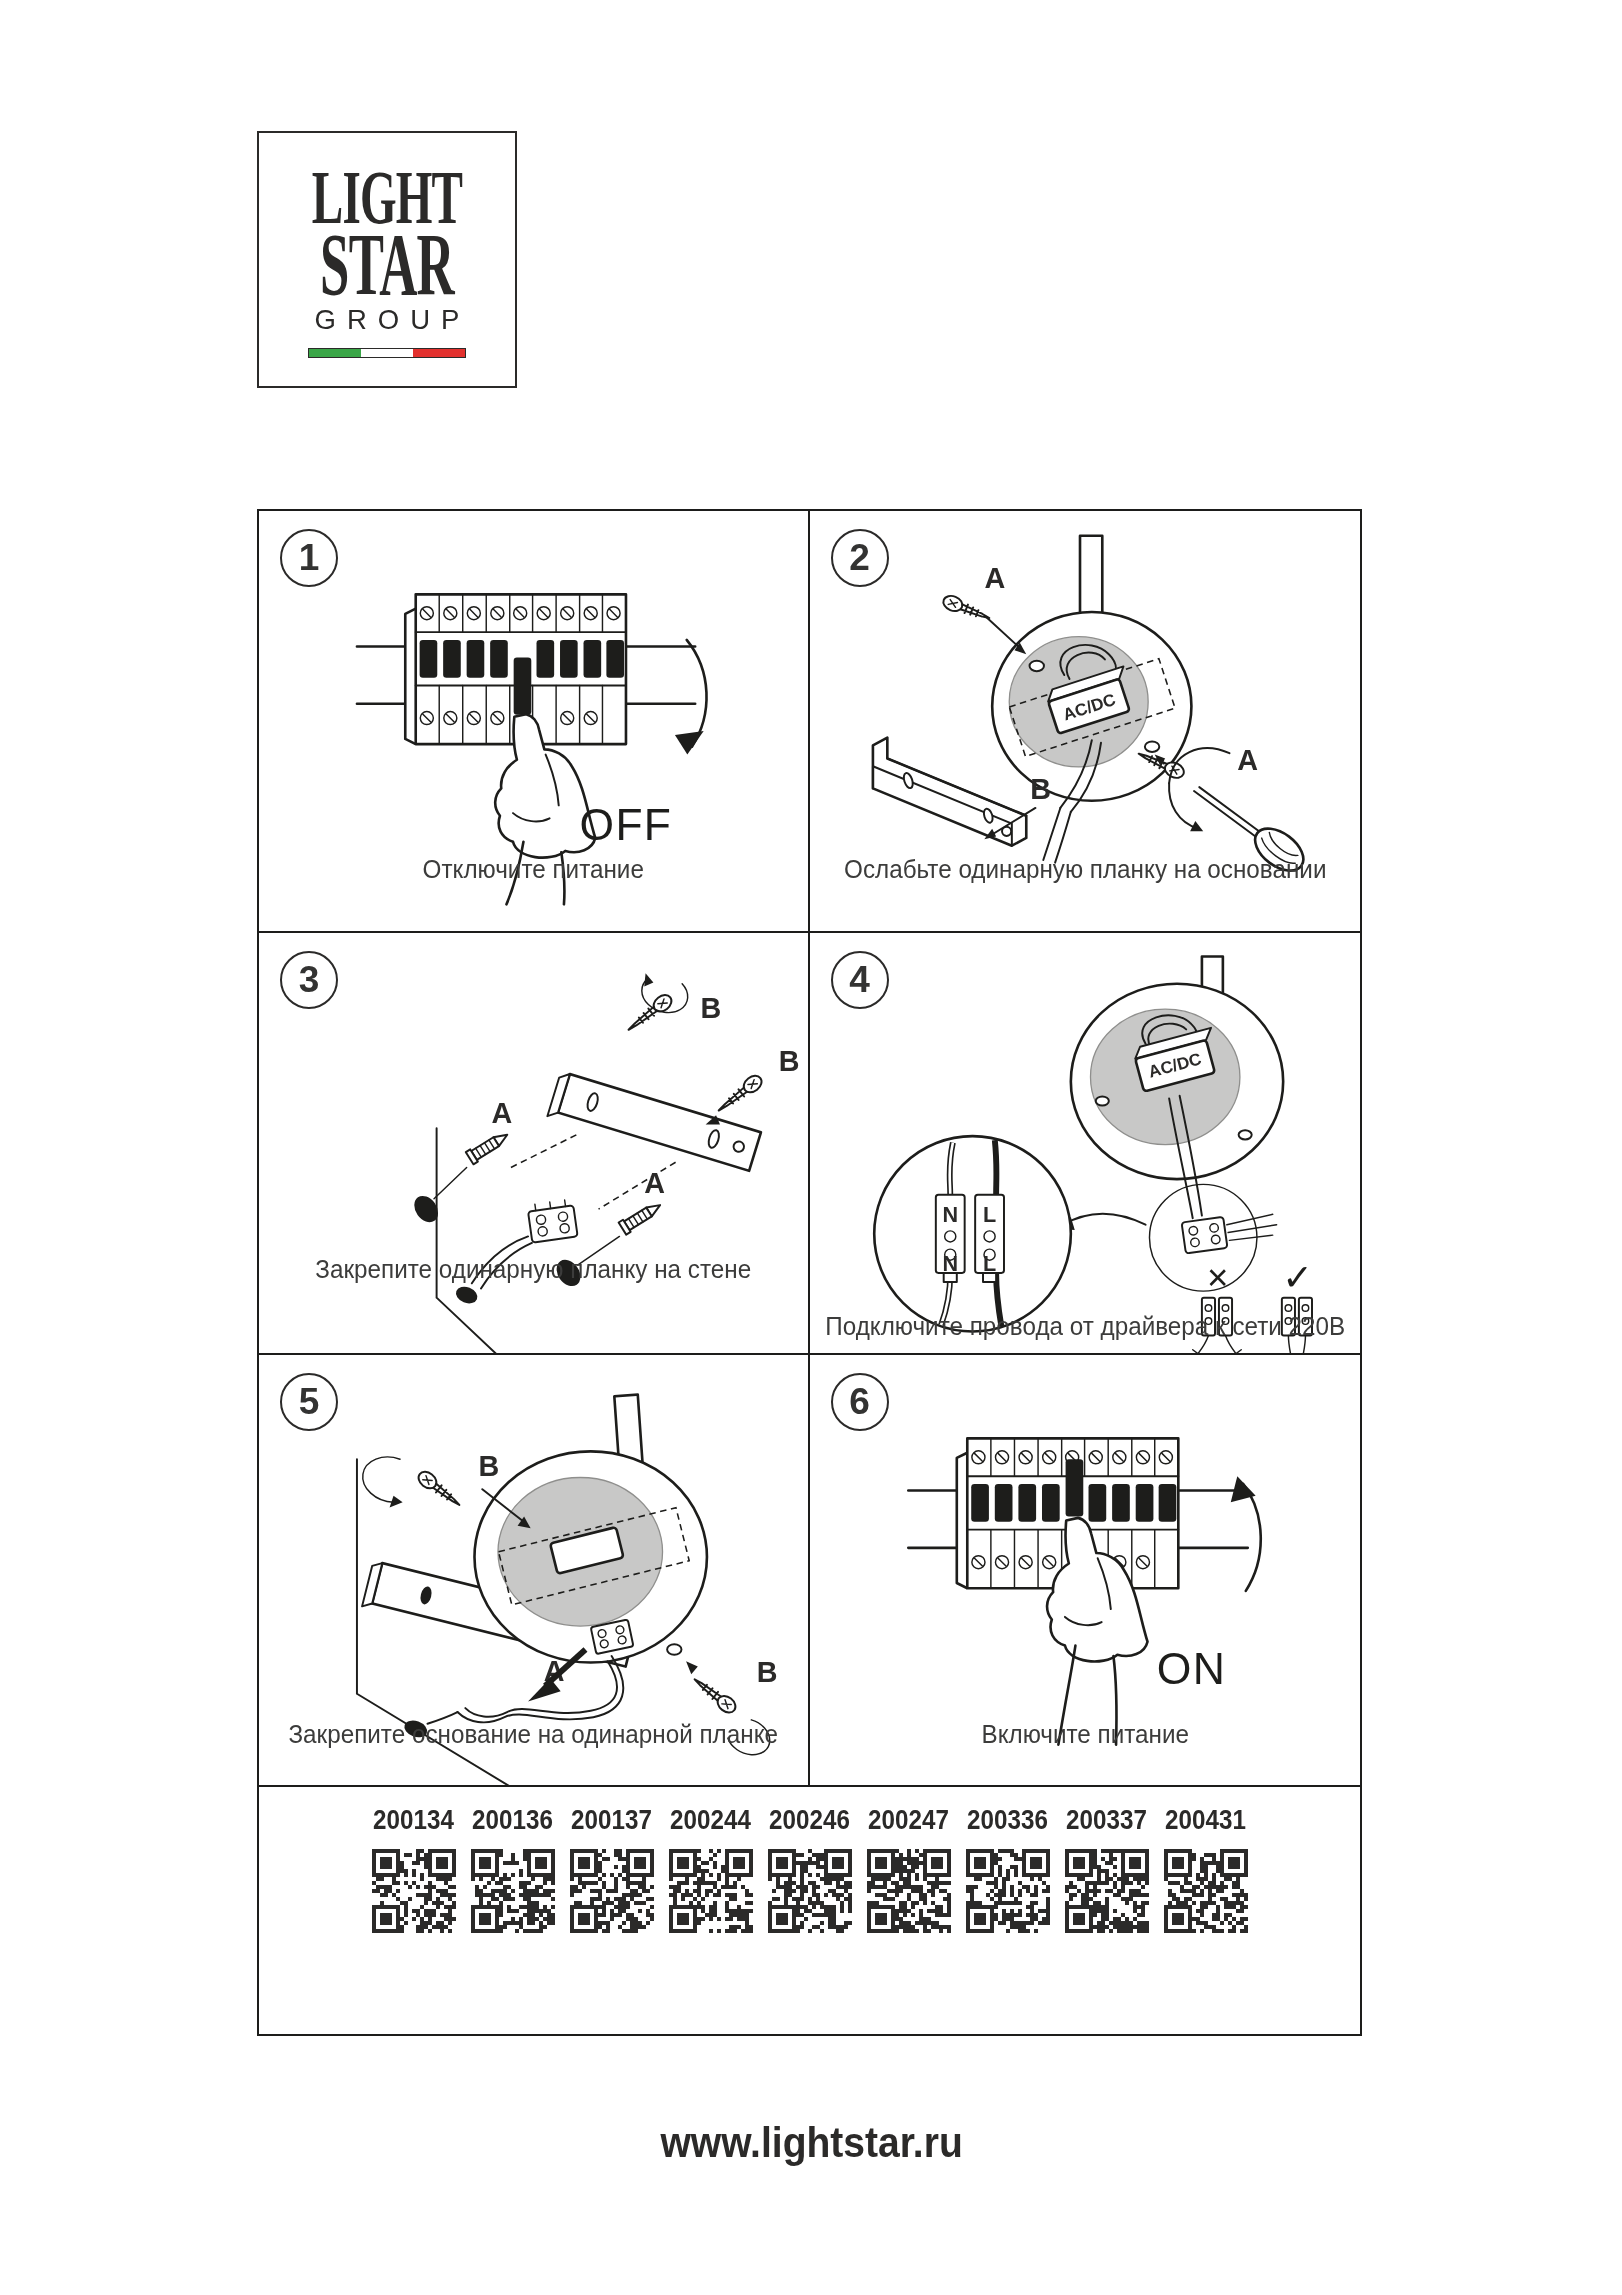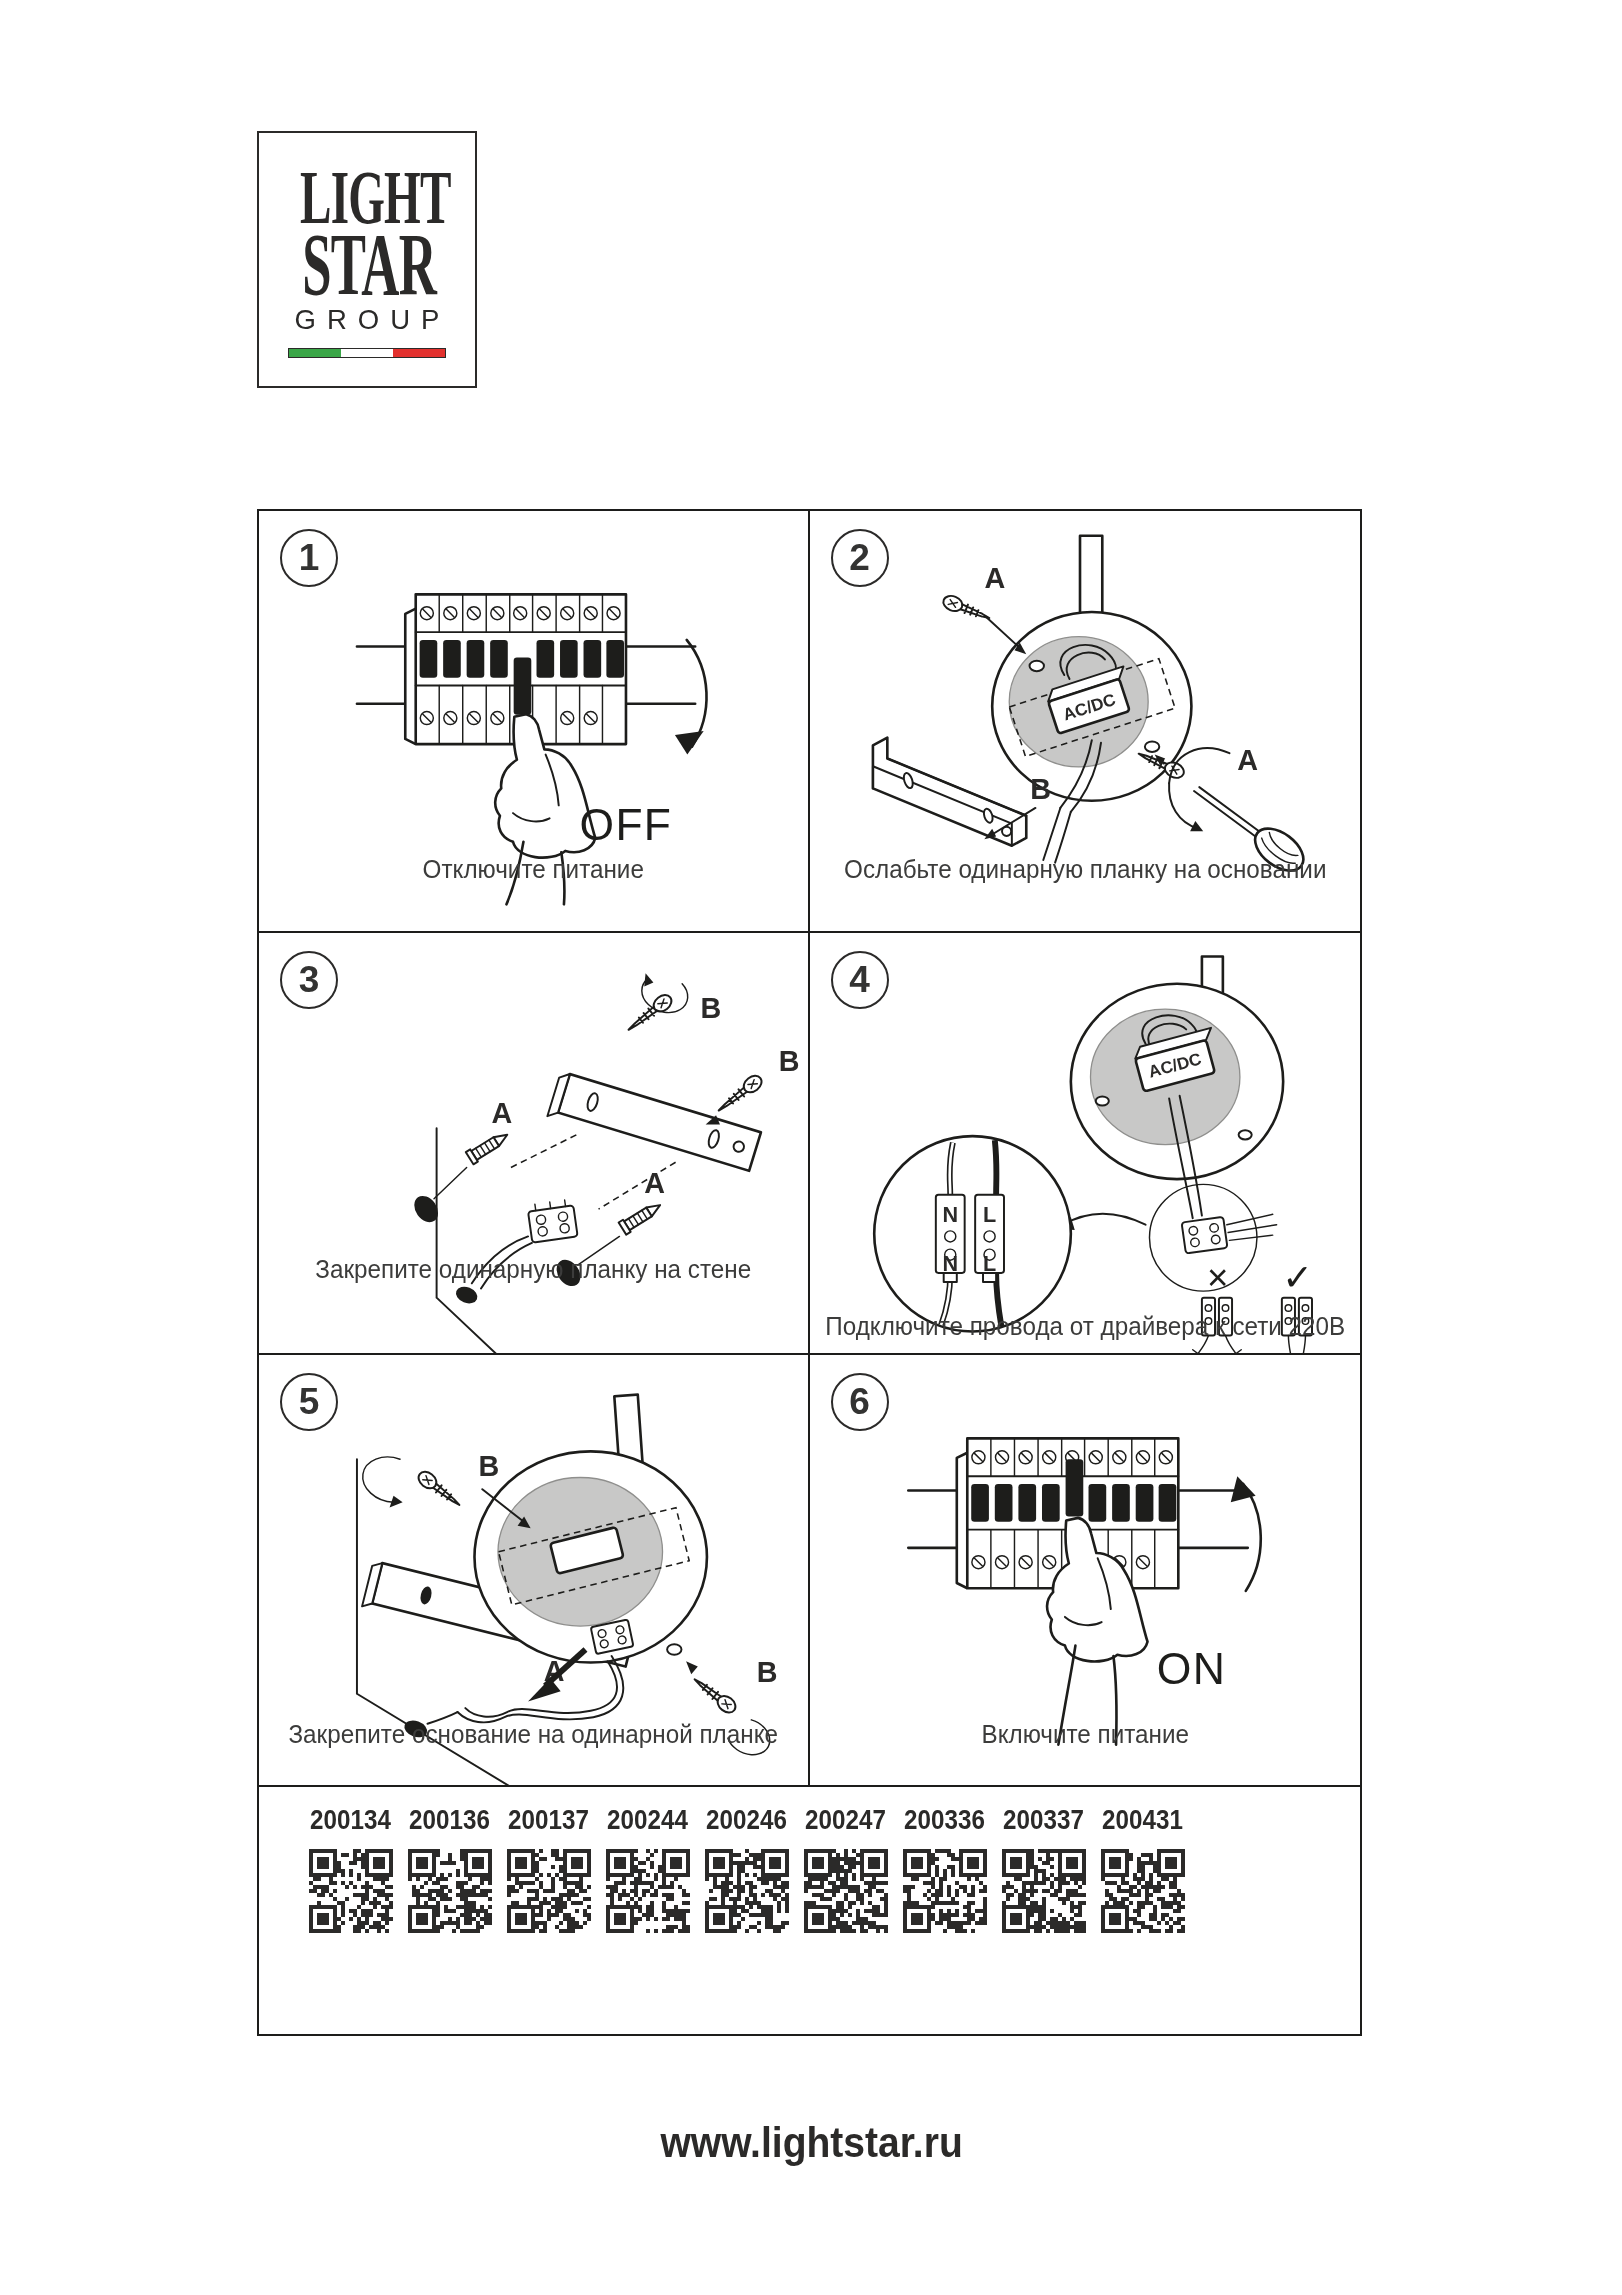--- a/index.html
+++ b/index.html
@@ -1,20 +1,20 @@
 <!DOCTYPE html>
 <html style="font-size:10.5px"><head>
 <meta charset="utf-8">
 <style>
   html,body{margin:0;padding:0;background:#e9e9e9;}
   .page{position:relative;width:1623px;height:2295px;background:#ffffff;margin:0 auto;
         font-family:"Liberation Sans",sans-serif;color:#2b2a29;overflow:hidden;}
 
   
-  .logo-box{position:absolute;left:257px;top:131px;width:220px;height:257px;
+  .logo-box{position:absolute;left:257px;top:131px;width:260px;height:257px;
             border:2.6px solid #2b2a29;box-sizing:border-box;text-align:center;background:#fff;}
   .logo-w1{margin-top:33px;font-family:"Liberation Serif",serif;font-weight:700;
            font-size:76px;line-height:63px;transform:scaleX(.62);transform-origin:50% 50%;
            letter-spacing:-1.3px;color:#2b2a29;}
   .logo-w2{font-family:"Liberation Serif",serif;font-weight:700;font-size:88px;line-height:72px;
            transform:scaleX(.60);transform-origin:50% 50%;letter-spacing:-1.3px;color:#2b2a29;}
   .logo-w3{margin-top:3.9px;font-size:27.5px;line-height:29px;font-weight:400;
            letter-spacing:11px;text-indent:11px;color:#2b2a29;}
   .flag{width:156px;height:7.9px;border:1.3px solid #2b2a29;margin:14.4px auto 0;display:flex;}
   .flag span{flex:1;height:100%;}
@@ -58,21 +58,21 @@
   .nl{font-size:33px;font-weight:700;}
   .sym{font-size:56px;font-weight:400;fill:#1d1d1b;}
 
   
   .banner{grid-column:1/3;background:#2b2a29;display:flex;flex-direction:column;
           align-items:center;justify-content:center;}
   .banner div{color:#ffffff;font-weight:700;font-size:28px;line-height:37px;white-space:nowrap;
           transform:scaleX(.93);transform-origin:50% 50%;}
 
   
-  .qr-row{grid-column:1/3;display:flex;justify-content:flex-start;
+  .qr-row{grid-column:1/3;display:flex;justify-content:center;
           padding:17px 42px 0 42px;box-sizing:border-box;}
   .qr-item{width:99px;text-align:center;}
   .qr-label{font-size:27.5px;font-weight:700;color:#2b2a29;transform:scaleX(.88);
             transform-origin:50% 50%;white-space:nowrap;}
   .qr-box{width:84px;height:84px;margin:13px auto 0;}
   .qr-box svg{display:block;}
 
   
   .footer{position:absolute;left:0;top:2119px;width:100%;text-align:center;}
   .footer span{display:inline-block;font-size:42px;font-weight:700;color:#2b2a29;

